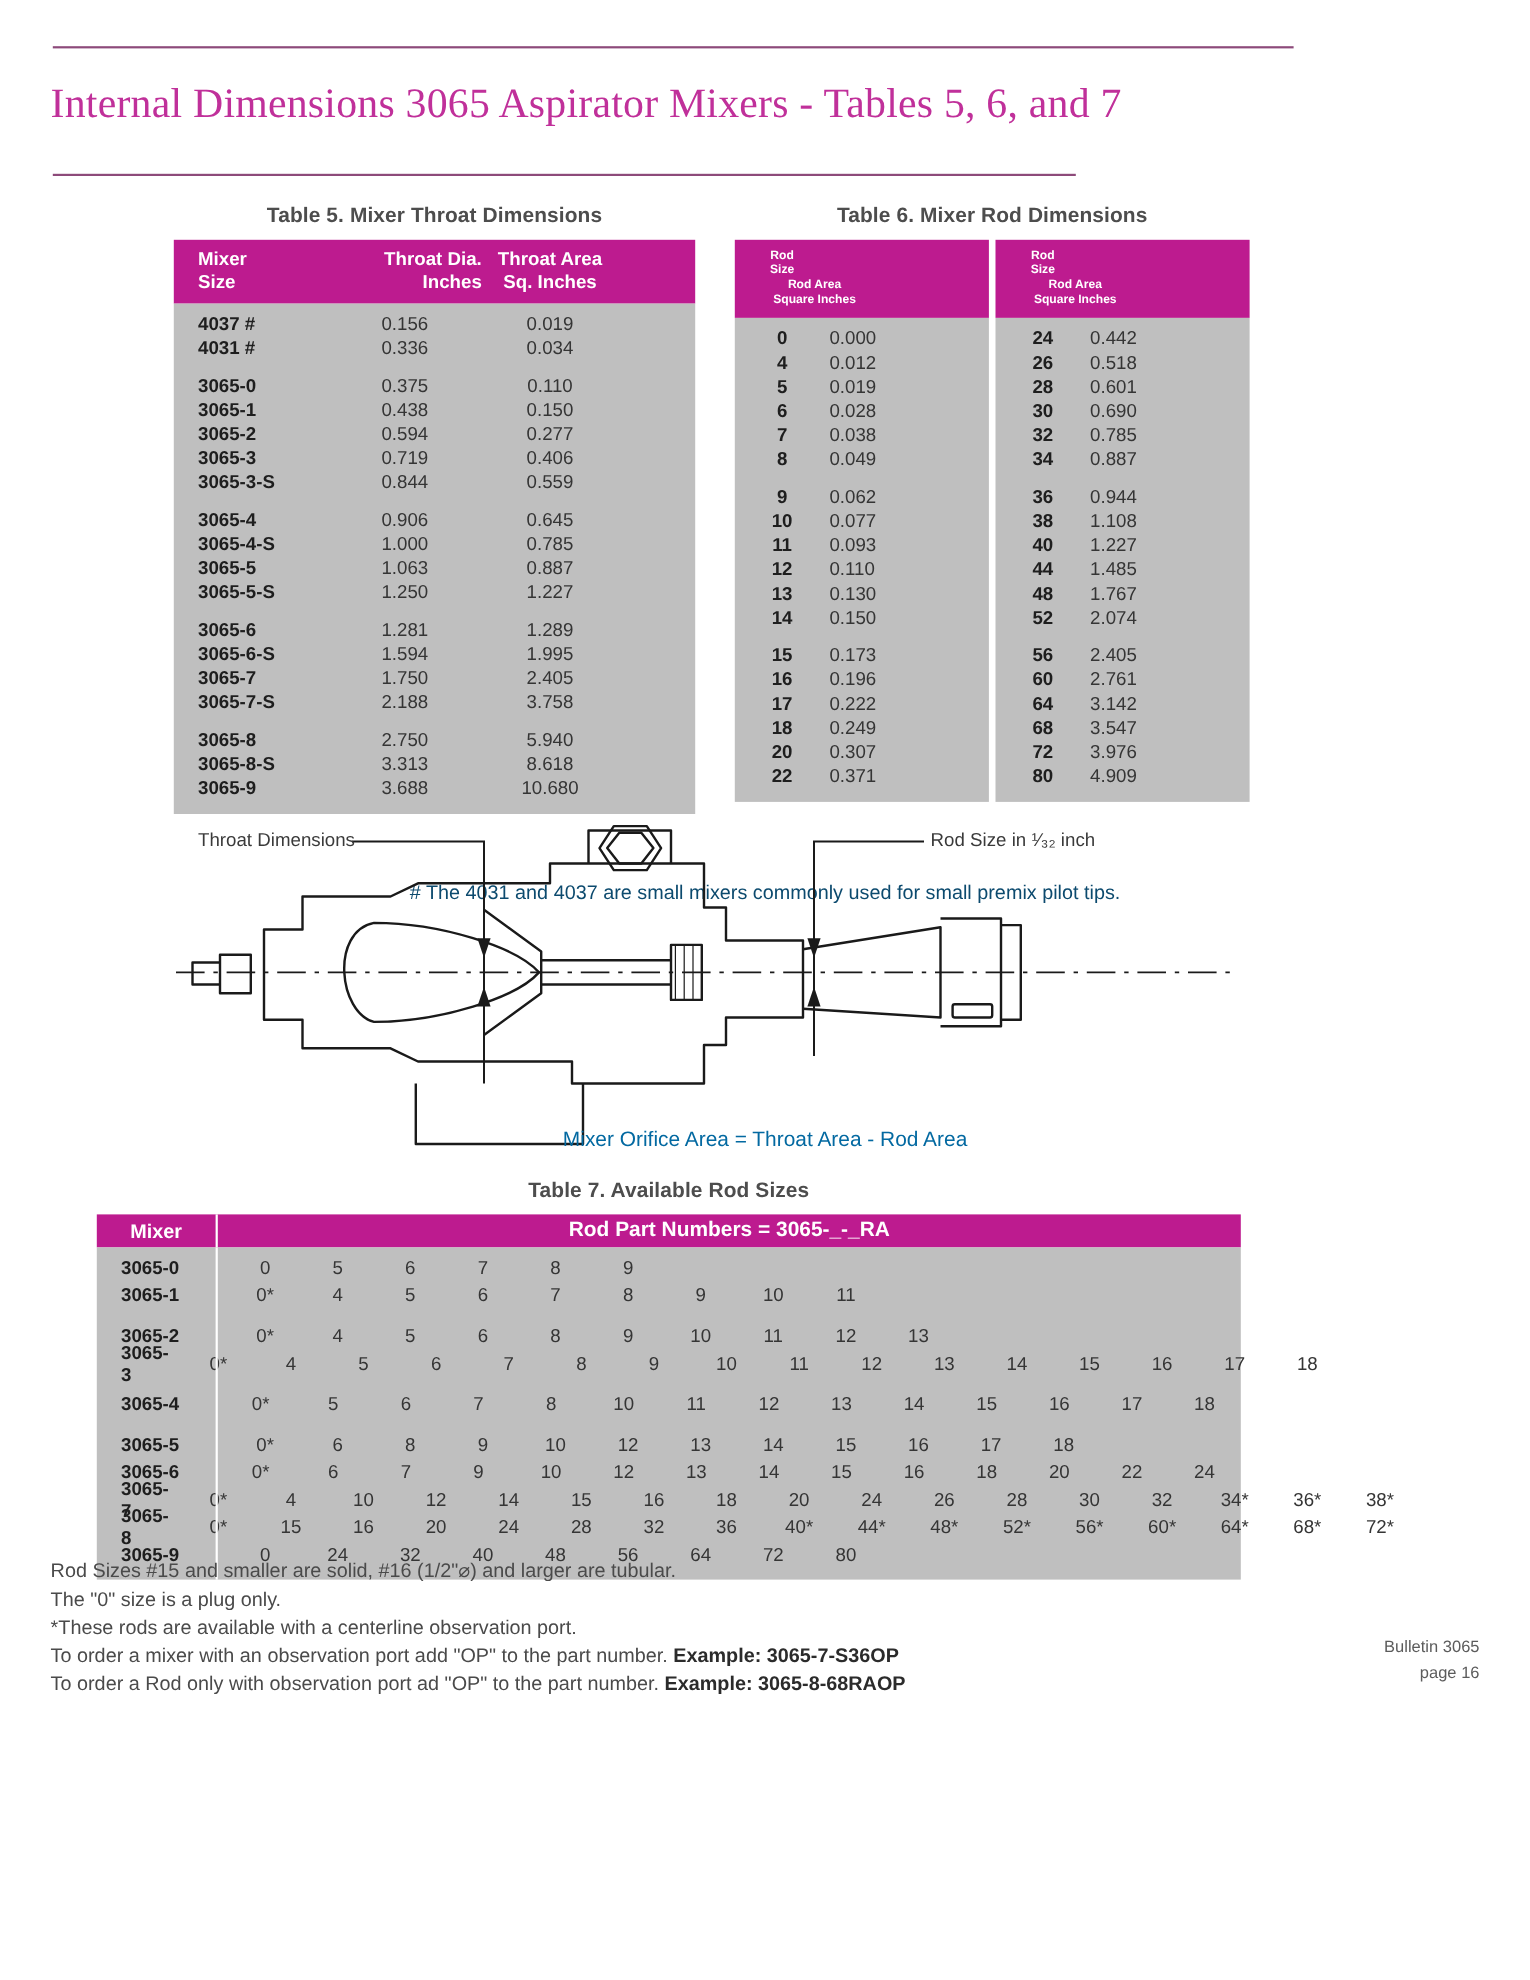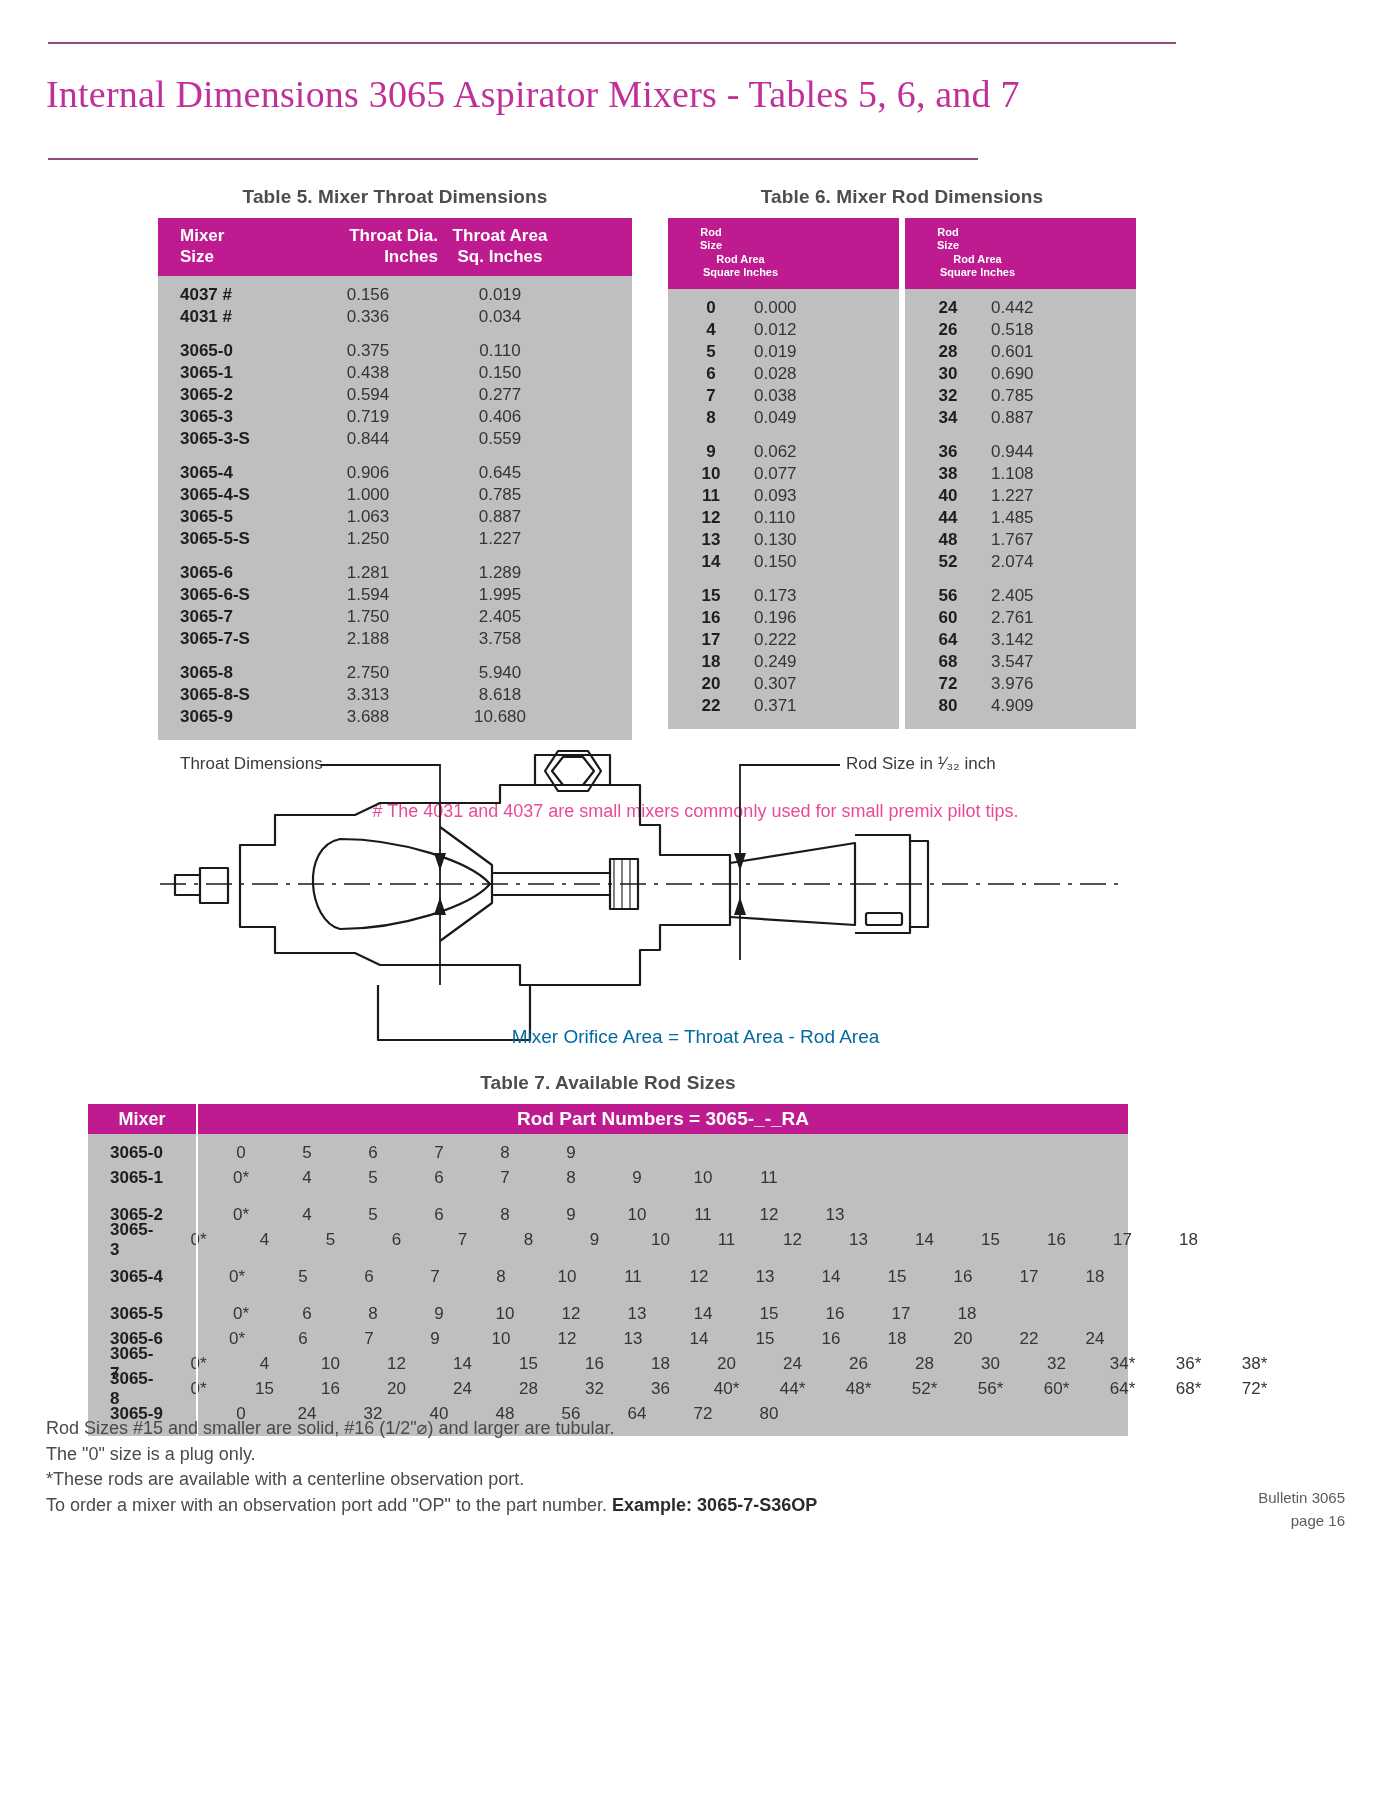--- a/index.html
+++ b/index.html
@@ -69,21 +69,21 @@
   .t6-head .b { width:145px; text-align:center; }
   .t6-body { background:#bfbfbf; padding:8px 0 12px 0; }
   .t6-body .r { display:flex; height:22px; align-items:center; }
   .t6-body .r.sp { margin-top:12px; }
   .t6-body .a { width:86px; text-align:center; font-weight:700; font-size:17px; color:#1e1e1e; }
   .t6-body .b { width:145px; font-size:17px; color:#353535; }
 
   
   #t56-note {
     position:absolute; left:0; top:801px; width:1391px;
-    text-align:center; font-size:18px; color:#ec4899;
+    text-align:center; font-size:18px; color:#0c4a6e;
   }
 
   
   #diagram { position:absolute; left:140px; top:735px; width:1000px; height:310px; }
   #diagram svg { display:block; }
   .dlabel { font-size:17px; fill:#3a3a3a; font-family:"Liberation Sans", sans-serif; }
   #orifice-eq {
     position:absolute; left:0; top:1026px; width:1391px;
     text-align:center; font-size:19px; color:#0369a1;
   }
@@ -652,18 +652,21 @@
     </div>
 </div>
 
 <div id="notes">
   <div>Rod Sizes #15 and smaller are solid, #16 (1/2"⌀) and larger are tubular.</div>
   <div>The "0" size is a plug only.</div>
   <div>*These rods are available with a centerline observation port.</div>
   <div>
     <span>To order a mixer with an observation port add "OP" to the part number. </span><b>Example: 3065-7-S36OP</b>
   </div>
+  <div>
+    <span>To order a Rod only with observation port ad "OP" to the part number. </span><b>Example: 3065-8-68RAOP</b>
+  </div>
 </div>
 
 <div id="bulletin">
   <div>Bulletin 3065</div>
   <div>page 16</div>
 </div>
 
 </body></html>

